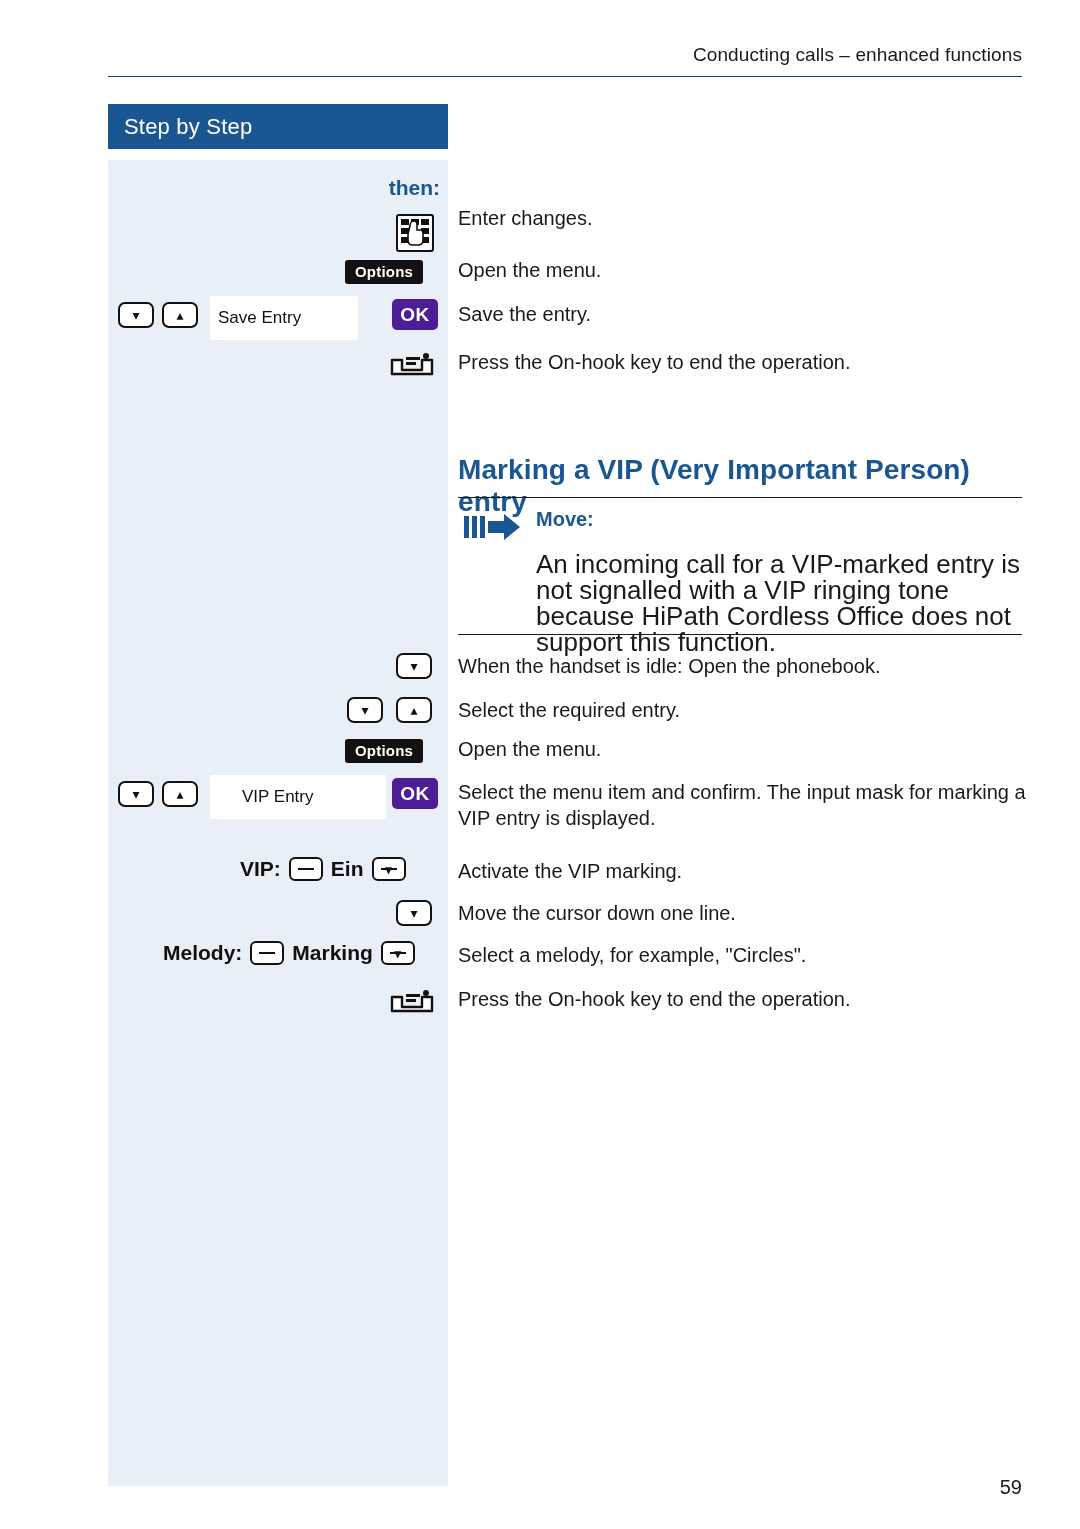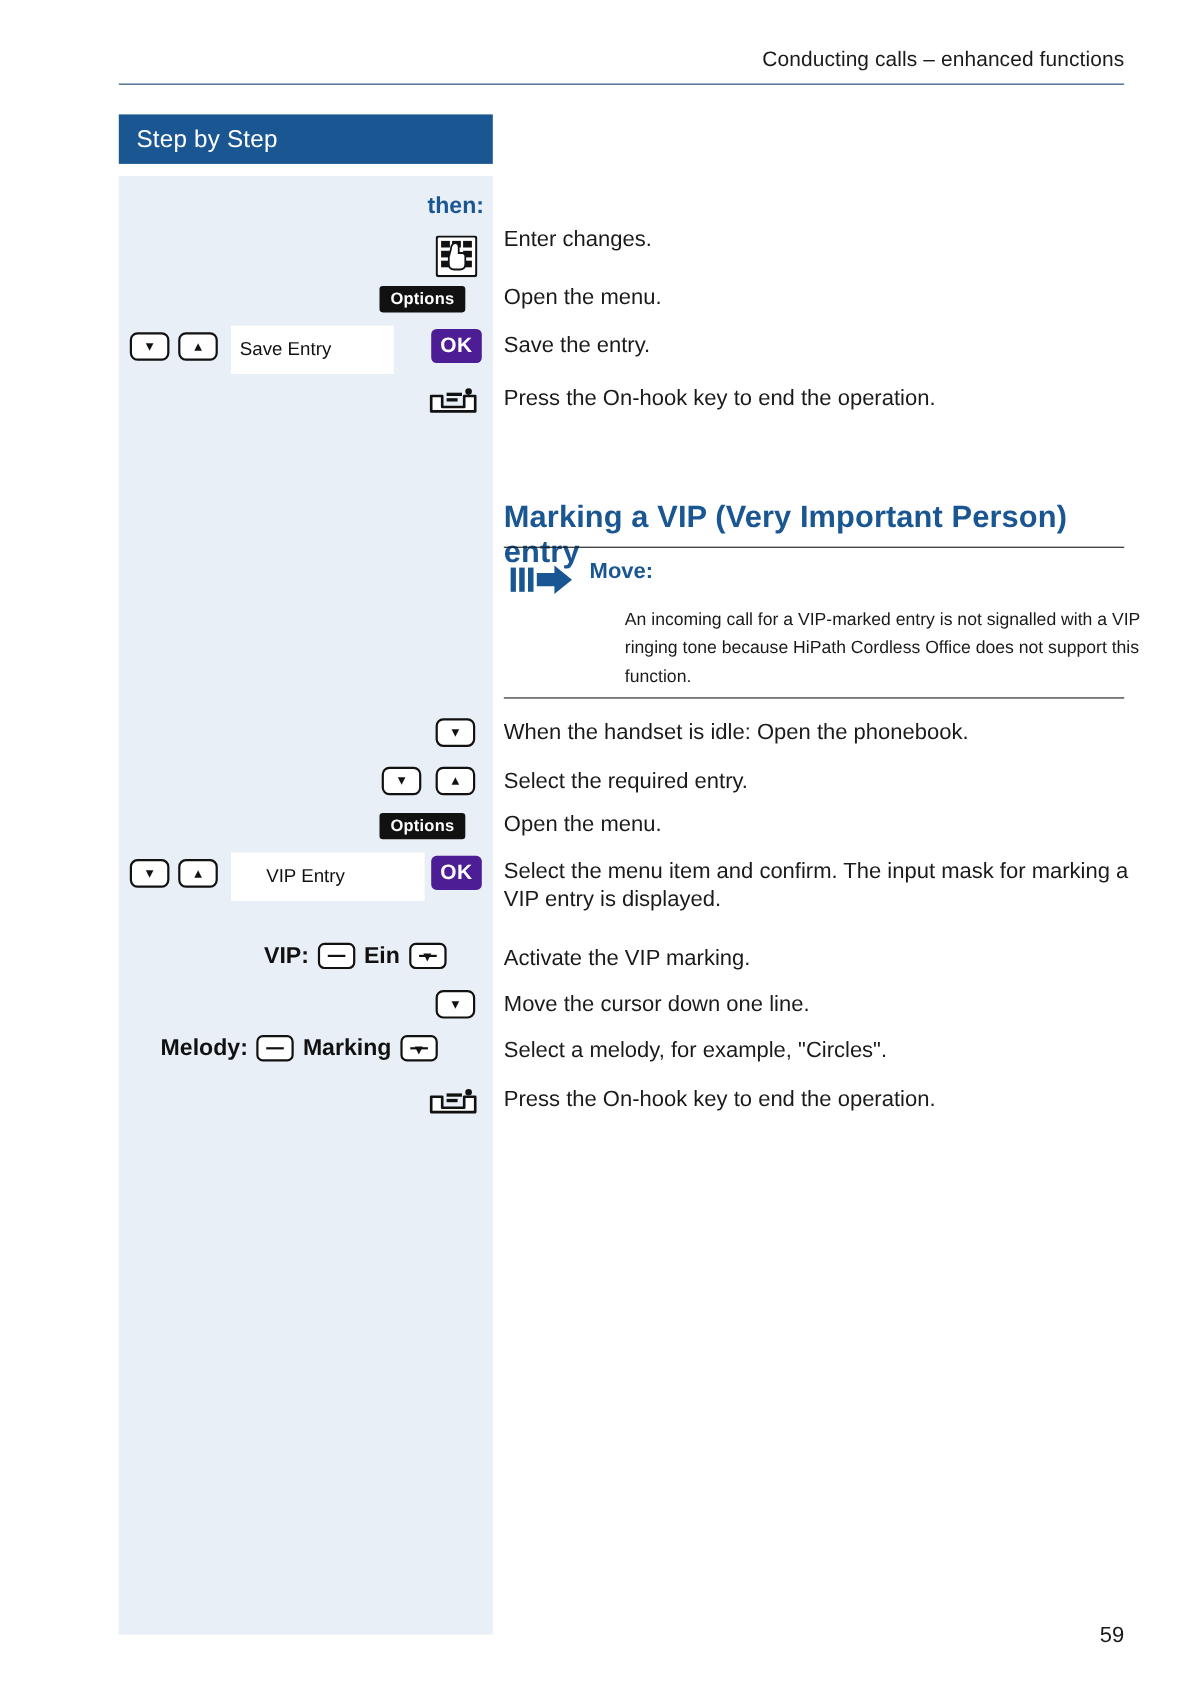--- a/index.html
+++ b/index.html
@@ -190,24 +190,23 @@
     top: 508px;
     font-size: 20px;
     font-weight: bold;
     color: #1a5792;
   }
   .note-body {
     position: absolute;
     left: 536px;
     top: 551px;
     width: 494px;
-    font-size: 16px;
+    font-size: 26px;
     line-height: 26px;
     color: #1a1a1a;
-    margin-left: 32px;
   }
   .note-arrow {
     position: absolute;
     left: 464px;
     top: 512px;
     width: 58px;
     height: 30px;
   }
 
   
@@ -354,21 +353,21 @@
     <span style="position:absolute;left:0;right:0;top:0;bottom:0;display:flex;align-items:center;justify-content:center;font-size:13px;">▾</span>
   </span>
 </div>
 <div class="instr" style="top:858px;">Activate the VIP marking.</div>
 
 <div class="skey" style="left:396px; top:900px;">
   <span class="gl">▾</span>
 </div>
 <div class="instr" style="top:900px;">Move the cursor down one line.</div>
 
-<div class="fieldrow" style="left:146px; top:941px;align-items:flex-end;">
+<div class="fieldrow" style="left:163px; top:941px;align-items:flex-end;">
   <span>Melody:</span>
   <span class="rockerkey"></span>
   <span>Marking</span>
   <span class="rockerkey">
     <span style="position:absolute;left:0;right:0;top:0;bottom:0;display:flex;align-items:center;justify-content:center;font-size:13px;">▾</span>
   </span>
 </div>
 <div class="instr" style="top:942px;">Select a melody, for example, "Circles".</div>
 
 <div class="onhook" style="left:388px; top:987px;">

